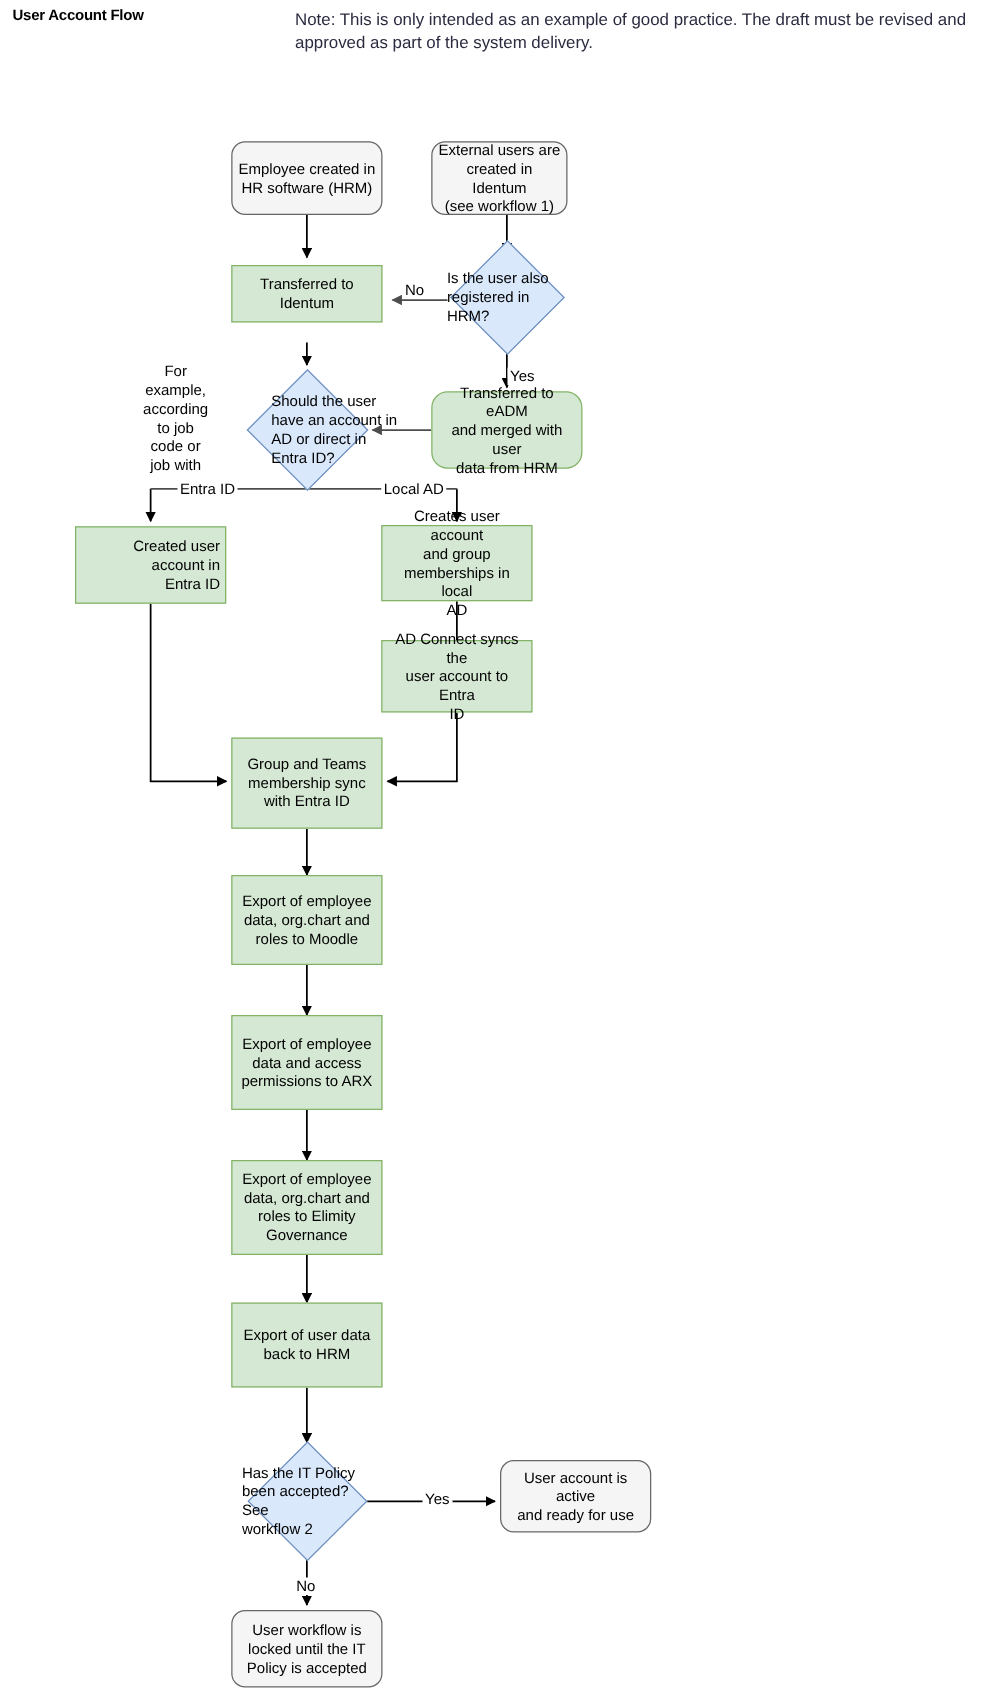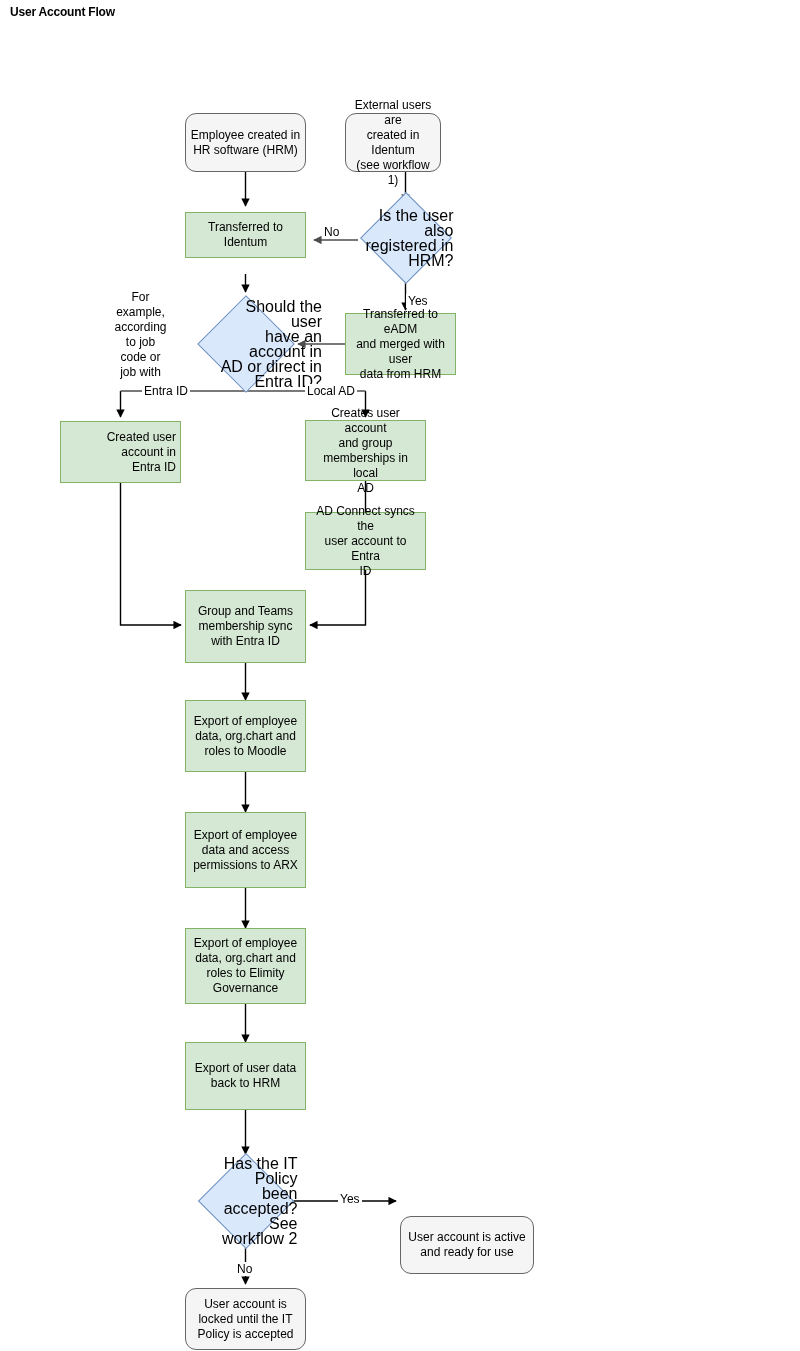--- a/index.html
+++ b/index.html
@@ -96,42 +96,43 @@
     top: 50%;
     background: #dae8fc;
     border: 1px solid #6c8ebf;
     transform: translate(-50%, -50%) rotate(45deg);
   }
   .node-dec .dec-label {
     position: absolute;
     left: 50%;
     top: 50%;
     transform: translate(-50%, -50%);
-    text-align: right;
-    font-size: 16px;
+    text-align: left;
+    font-size: 12px;
     line-height: 15px;
     color: #000;
     white-space: pre-line;
   }
 
   .edge-label {
     position: absolute;
     font-size: 12px;
     line-height: 14px;
     color: #000;
     background: #ffffff;
     padding: 0 2px;
     white-space: nowrap;
   }
 </style>
 </head>
 <body>
 
 <div id="header">
   <div id="page-title">User Account Flow</div>
+  <div id="header-note">Note: This is only intended as an example of good practice. The draft must be revised and approved as part of the system delivery.</div>
 </div>
 
 <div id="diagram">
 
   <svg id="edges" viewBox="0 0 800 1351" width="800" height="1351" xmlns="http://www.w3.org/2000/svg">
     <defs>
       <marker id="arrow" viewBox="0 0 10 10" refX="9" refY="5" markerWidth="6" markerHeight="6" orient="auto-start-reverse">
         <path d="M 0 0 L 10 5 L 0 10 z" fill="#000000"></path>
       </marker>
       <marker id="arrowgray" viewBox="0 0 10 10" refX="9" refY="5" markerWidth="6" markerHeight="6" orient="auto-start-reverse">
@@ -181,39 +182,39 @@
 
       <path d="M 120.5 391 L 365.5 391"></path>
     </g>
   </svg>
 
   <div class="node node-term" style="left:185px; top:113px; width:121px; height:59px;">
     <span style="white-space: pre-line;">Employee created in
 HR software (HRM)</span>
   </div>
 
-  <div class="node node-term" style="left:345px; top:113px; width:96px; height:59px;">
+  <div class="node node-term" style="left:345px; top:113px; width:109px; height:59px;">
     <span style="white-space: pre-line;">External users are
 created in Identum
 (see workflow 1)</span>
   </div>
 
   <div class="node node-proc" style="left:185px; top:212px; width:121px; height:46px;">
     <span style="white-space: pre-line;">Transferred to
 Identum</span>
   </div>
 
   <div class="node-dec" style="left:358px; top:193px; width:95px; height:89px;">
     <div class="dec-shape" style="width:63px; height:63px;"></div>
     <div class="dec-label" style="width: 96px; white-space: pre-line;">Is the user also
 registered in
 HRM?</div>
   </div>
 
-  <div class="node node-proc" style="left:345px; top:313px; width:111px; height:62px;">
+  <div class="node node-proc" style="left:345px; top:313px; width:121px; height:62px;border-radius:13px;">
     <span style="white-space: pre-line;">Transferred to eADM
 and merged with user
 data from HRM</span>
   </div>
 
   <div class="node-dec" style="left:198px; top:296px; width:95px; height:95px;">
     <div class="dec-shape" style="width:67px; height:67px;"></div>
     <div class="dec-label" style="width: 105px; white-space: pre-line; margin-left: 24px;">Should the user
 have an account in
 AD or direct in
@@ -277,27 +278,27 @@
 back to HRM</span>
   </div>
 
   <div class="node-dec" style="left:198px; top:1154px; width:95px; height:94px;">
     <div class="dec-shape" style="width:66px; height:66px;"></div>
     <div class="dec-label" style="width: 104px; white-space: pre-line;">Has the IT Policy
 been accepted? See
 workflow 2</div>
   </div>
 
-  <div class="node node-term" style="left:400px; top:1216px; width:134px; height:58px;">
+  <div class="node node-term" style="left:400px; top:1168px; width:121px; height:58px;">
     <span style="white-space: pre-line;">User account is active
 and ready for use</span>
   </div>
 
   <div class="node node-term" style="left:185px; top:1288px; width:121px; height:62px;">
-    <span style="white-space: pre-line;">User account is
+    <span style="white-space: pre-line;">User workflow is
 locked until the IT
 Policy is accepted</span>
   </div>
 
   <div class="edge-label" style="left:322px; top:225px;">No</div>
 
   <div class="edge-label" style="left:406px; top:294px;">Yes</div>
 
   <div class="edge-label" style="left:142px; top:384px;">Entra ID</div>
 

